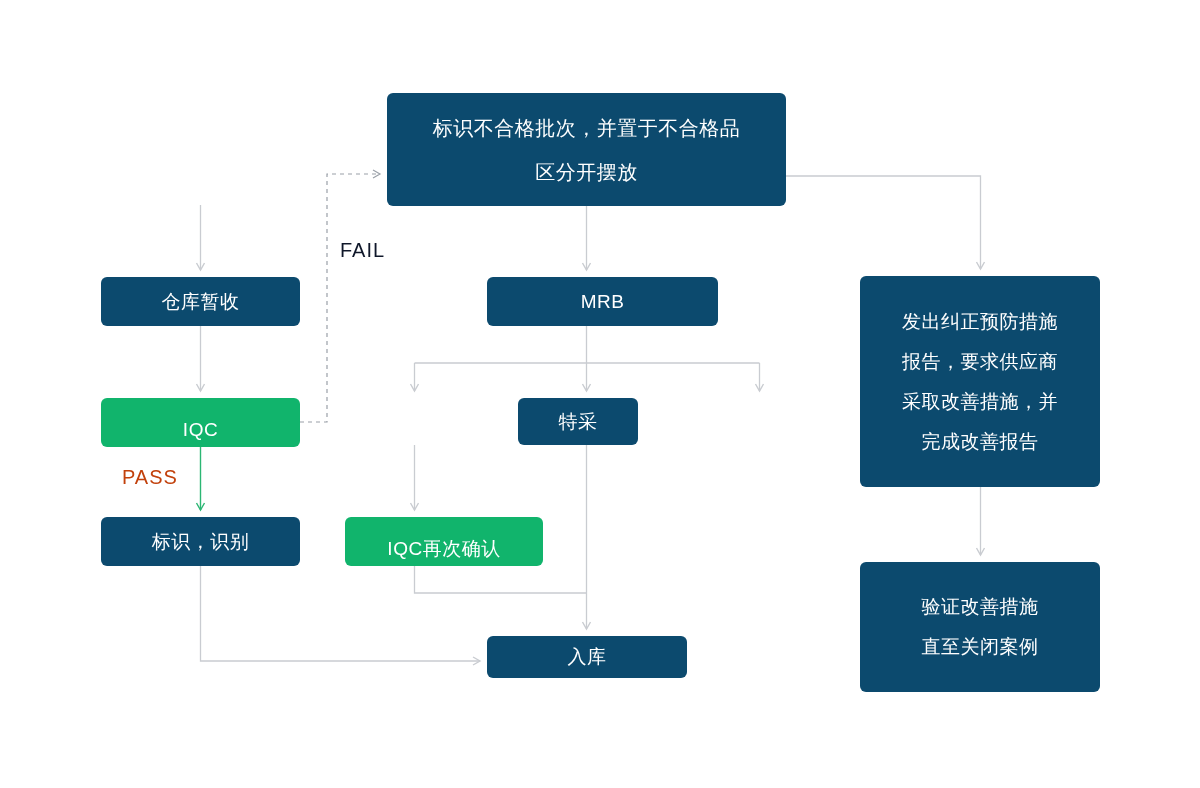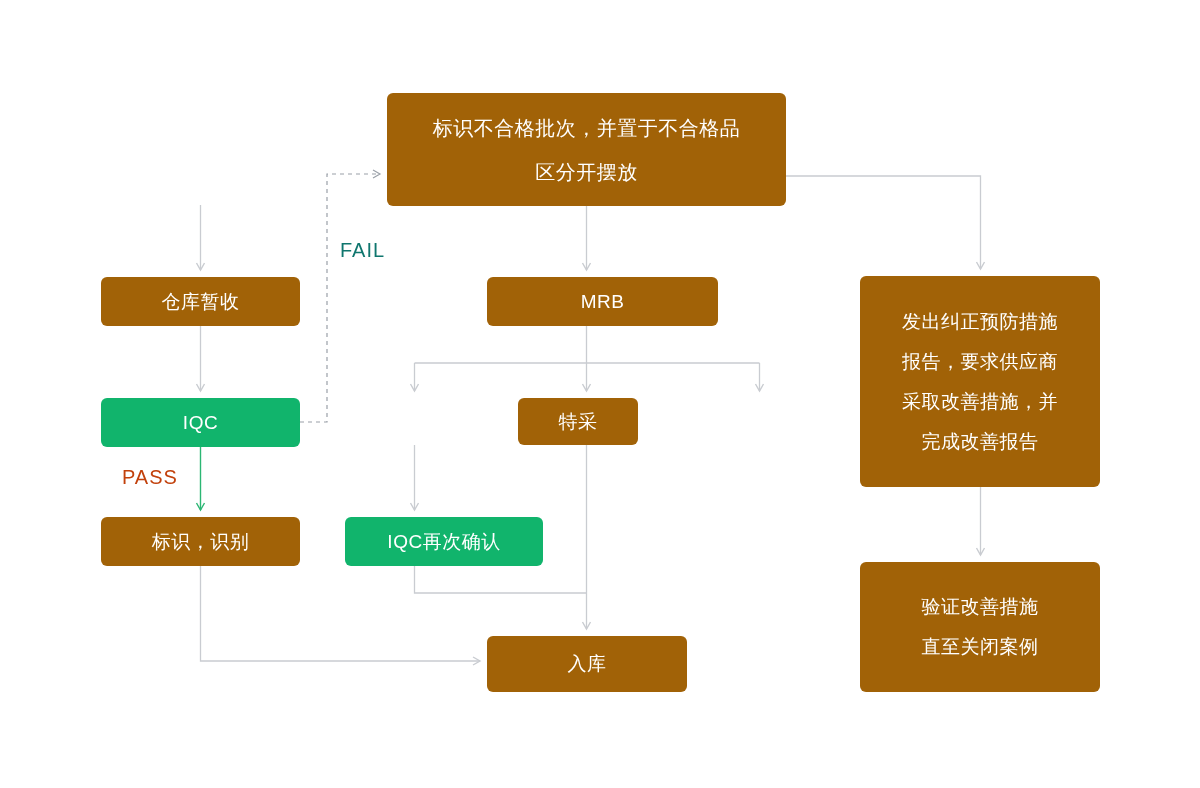--- a/index.html
+++ b/index.html
@@ -33,30 +33,30 @@
     align-items: center;
     justify-content: center;
     text-align: center;
     color: #ffffff;
     font-size: 19px;
     line-height: 34px;
     letter-spacing: 0.5px;
     white-space: pre-line;
     padding: 0 10px;
   }
-  .node.dark  { background: #a16207; }
-  .node.green { background: #11b46c; }
+  .node.dark  { background: #0c4a6e; }
+  .node.green { background: #11b46c; align-items: flex-end; }
 
   .edge-label {
     position: absolute;
     font-size: 20px;
     letter-spacing: 1px;
     white-space: nowrap;
   }
-  .edge-label.grey  { color: #0f766e; }
+  .edge-label.grey  { color: #0f172a; }
   .edge-label.green { color: #c2410c; }
 </style>
 </head>
 <body>
 
 <div id="canvas">
 
   <svg class="edges" viewBox="0 0 1200 788" xmlns="http://www.w3.org/2000/svg">
     <defs>
       <marker id="arrow-grey" markerWidth="12" markerHeight="12" refX="8" refY="5" orient="auto" markerUnits="userSpaceOnUse">
@@ -130,21 +130,21 @@
 
   <div class="node dark" style="left:518px; top:398px; width:120px; height:47px;">
     <span>特采</span>
   </div>
 
 
   <div class="node green" style="left:345px; top:517px; width:198px; height:49px;">
     <span>IQC再次确认</span>
   </div>
 
-  <div class="node dark" style="left:487px; top:636px; width:200px; height:56px;">
+  <div class="node dark" style="left:487px; top:636px; width:200px; height:42px;">
     <span>入库</span>
   </div>
 
   <div class="node dark" style="left:860px; top:276px; width:240px; height:211px; line-height:40px;">
     <span>发出纠正预防措施
 报告，要求供应商
 采取改善措施，并
 完成改善报告</span>
   </div>
 

